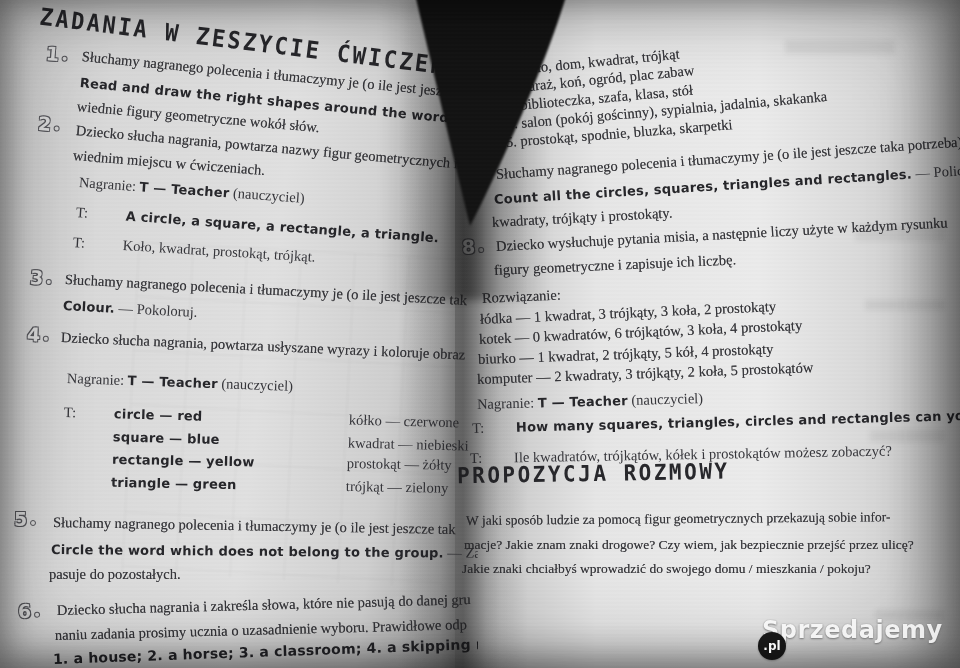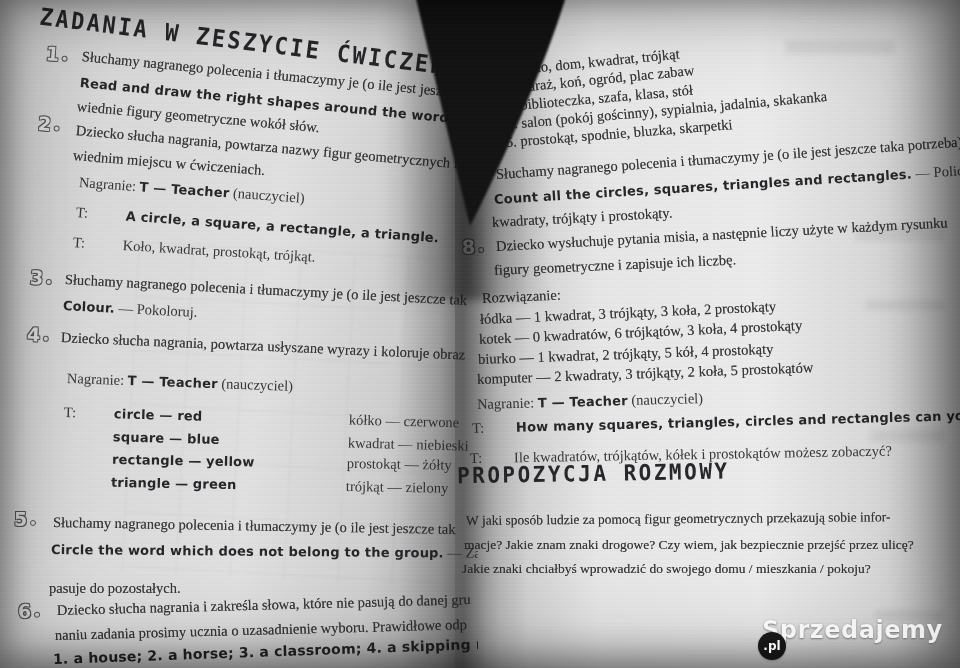--- a/index.html
+++ b/index.html
@@ -100,21 +100,21 @@
     <div class="ln" style="left:67px;top:369px;transform:rotate(2deg);"><span class="serif-inline">Nagranie: </span><span class="comic">T — Teacher</span><span class="serif-inline"> (nauczyciel)</span></div>
 
     <div class="ln" style="left:64px;top:403px;transform:rotate(1.5deg);"><span class="serif-inline tlabel">T:</span><span class="comic col-en">circle — red</span><span class="serif-inline">kółko — czerwone</span></div>
     <div class="ln" style="left:63px;top:426px;transform:rotate(1.5deg);"><span class="serif-inline tlabel"></span><span class="comic col-en">square — blue</span><span class="serif-inline">kwadrat — niebieski</span></div>
     <div class="ln" style="left:62px;top:449px;transform:rotate(1deg);"><span class="serif-inline tlabel"></span><span class="comic col-en">rectangle — yellow</span><span class="serif-inline">prostokąt — żółty</span></div>
     <div class="ln" style="left:61px;top:472px;transform:rotate(1deg);"><span class="serif-inline tlabel"></span><span class="comic col-en">triangle — green</span><span class="serif-inline">trójkąt — zielony</span></div>
 
     <div class="ln num" style="left:14px;top:508px;">5</div>
     <div class="ln serif" style="left:53px;top:514px;transform:rotate(1deg);">Słuchamy nagranego polecenia i tłumaczymy je (o ile jest jeszcze tak</div>
     <div class="ln" style="left:51px;top:540px;transform:rotate(.5deg);"><span class="comic">Circle the word which does not belong to the group.</span><span class="serif-inline"> — Zakreśl słow</span></div>
-    <div class="ln serif" style="left:49px;top:580px;">pasuje do pozostałych.</div>
+    <div class="ln serif" style="left:49px;top:566px;">pasuje do pozostałych.</div>
 
     <div class="ln num" style="left:18px;top:600px;transform:rotate(-1deg);">6</div>
     <div class="ln serif" style="left:57px;top:602px;transform:rotate(-1.5deg);">Dziecko słucha nagrania i zakreśla słowa, które nie pasują do danej gru</div>
     <div class="ln serif" style="left:55px;top:627px;transform:rotate(-1.5deg);">naniu zadania prosimy ucznia o uzasadnienie wyboru. Prawidłowe odp</div>
     <div class="ln comic" style="left:53px;top:651px;transform:rotate(-2deg);font-size:14px;">1. a house; 2. a horse; 3. a classroom; 4. a skipping rope; 5. a rect</div>
   </div>
 
   <div class="right-page">
     <div class="ghost-bar" style="left:330px;top:40px;width:110px;height:14px;"></div>
     <div class="ghost-bar" style="left:400px;top:225px;width:90px;height:16px;"></div>

